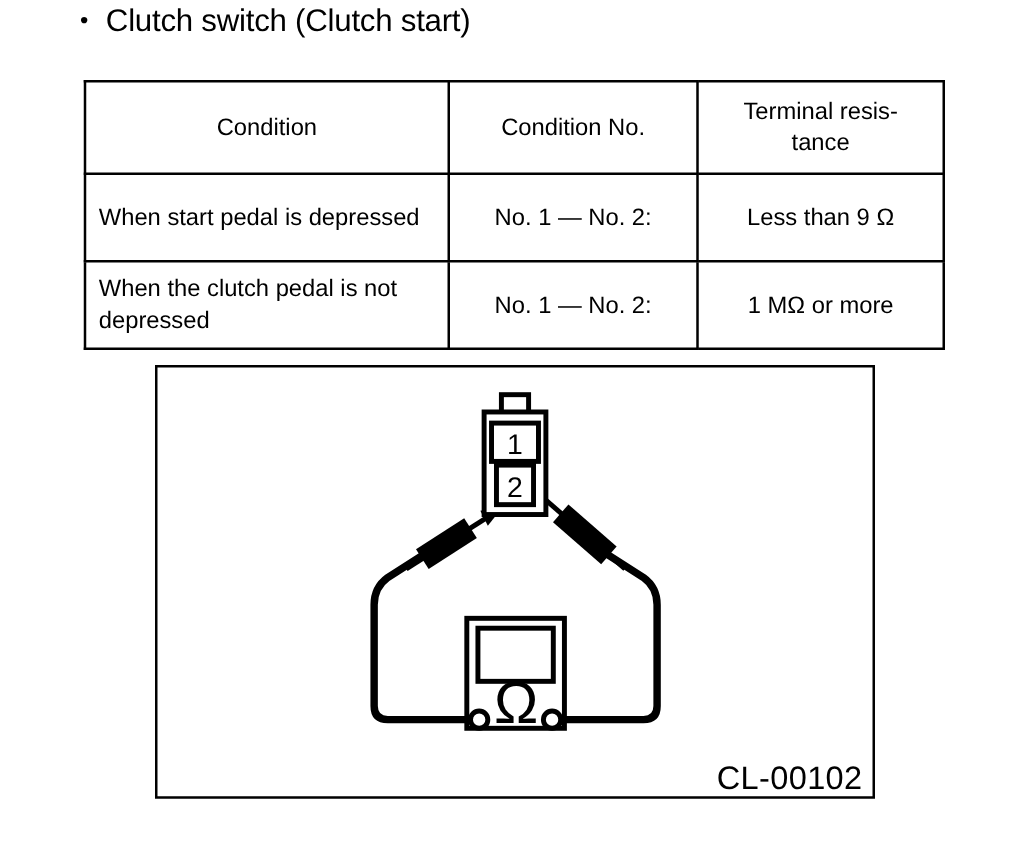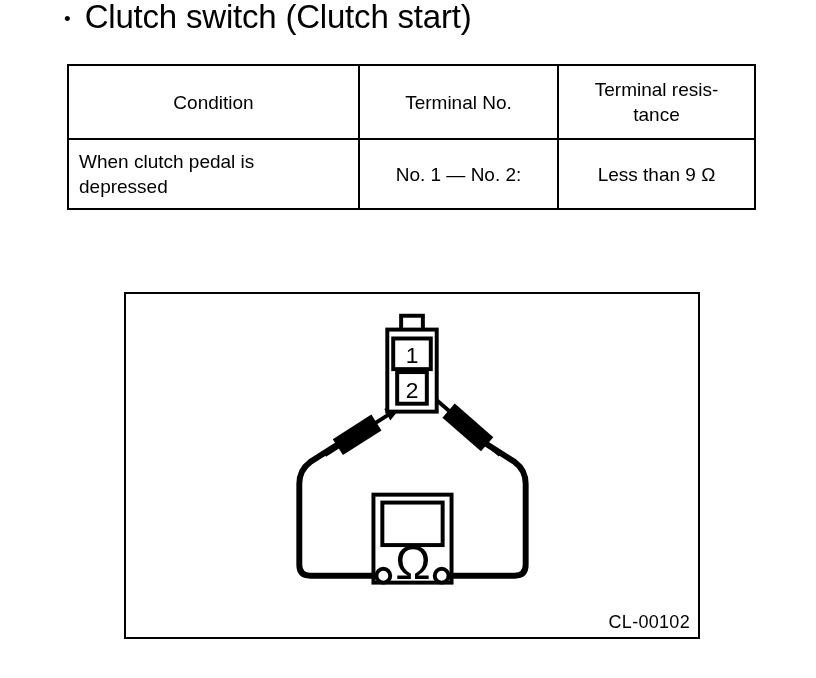--- a/index.html
+++ b/index.html
@@ -25,21 +25,21 @@
     align-items: baseline;
     gap: 14px;
   }
   .heading .bullet {
     font-size: 19px;
     line-height: 1;
     position: relative;
     top: -3px;
   }
   .heading .heading-text {
-    font-size: 33px;
+    font-size: 25px;
     line-height: 30px;
     letter-spacing: -0.2px;
     white-space: nowrap;
   }
 
   
   .spec-table {
     position: absolute;
     left: 67px;
     top: 64px;
@@ -80,21 +80,21 @@
   }
   .figure-box svg {
     display: block;
     width: 100%;
     height: 100%;
   }
   .fig-code {
     position: absolute;
     right: 8px;
     bottom: 4px;
-    font-size: 18px;
+    font-size: 26px;
     line-height: 22px;
     letter-spacing: 0.3px;
   }
 </style>
 </head>
 <body>
 
 <div class="heading">
   <span class="bullet">•</span>
   <span class="heading-text">Clutch switch (Clutch start)</span>
@@ -102,30 +102,35 @@
 
 <table class="spec-table">
   <colgroup>
     <col class="col-condition">
     <col class="col-terminal">
     <col class="col-resistance">
   </colgroup>
   <thead>
     <tr>
       <td>Condition</td>
-      <td>Terminal No.</td>
+      <td>Condition No.</td>
       <td>Terminal resis-
 tance</td>
     </tr>
   </thead>
   <tbody>
     <tr>
-      <td class="cell-left">When clutch pedal is depressed</td>
+      <td class="cell-left">When start pedal is depressed</td>
       <td class="cell-center">No. 1 — No. 2:</td>
       <td class="cell-center">Less than 9 Ω</td>
+    </tr>
+    <tr>
+      <td class="cell-left">When the clutch pedal is not depressed</td>
+      <td class="cell-center">No. 1 — No. 2:</td>
+      <td class="cell-center">1 MΩ or more</td>
     </tr>
   </tbody>
 </table>
 
 <div class="figure-box">
   <svg viewBox="0 0 576 347" xmlns="http://www.w3.org/2000/svg">
 
     <path d="M 258 285 L 185 285 Q 174 285 174 274 L 174 192 Q 174 178 185 170 L 232 140" fill="none" stroke="#000" stroke-width="6" stroke-linecap="round"></path>
 
     <path d="M 318 285 L 392 285 Q 403 285 403 274 L 403 192 Q 403 178 392 170 L 345 140" fill="none" stroke="#000" stroke-width="6" stroke-linecap="round"></path>

